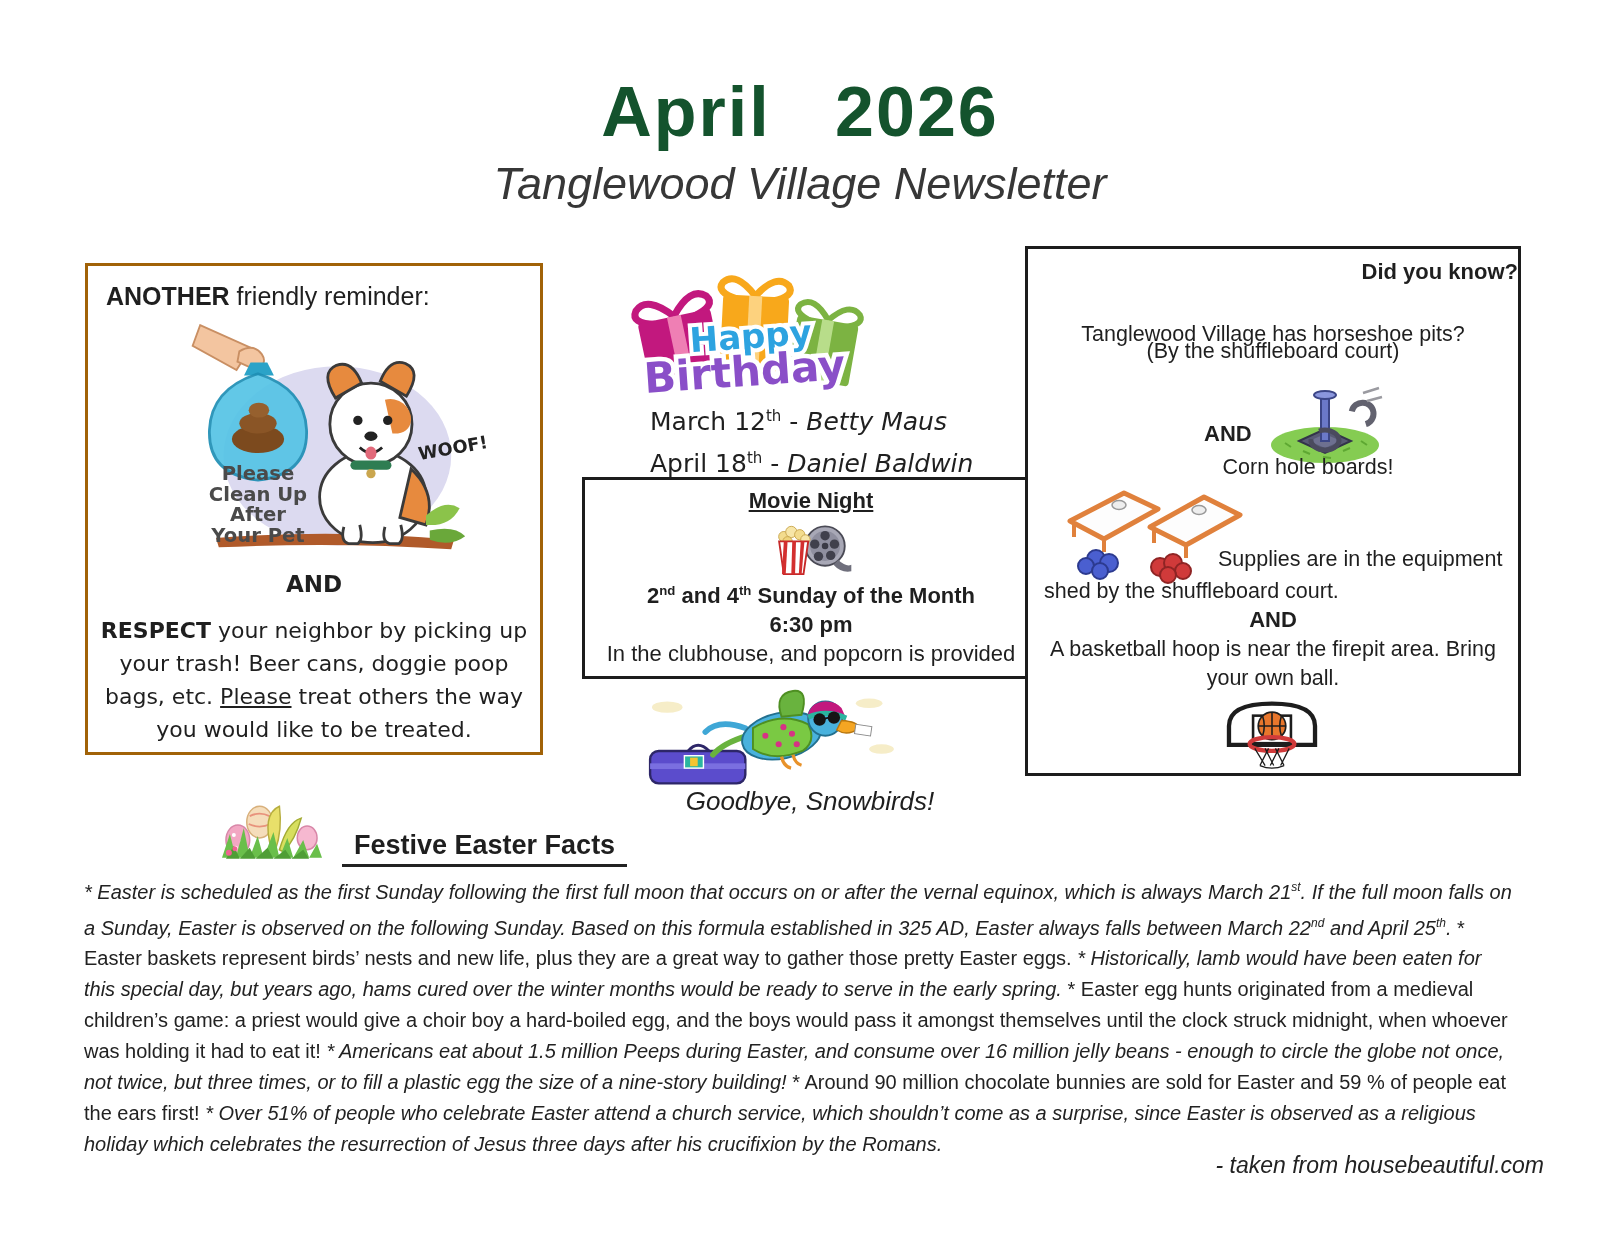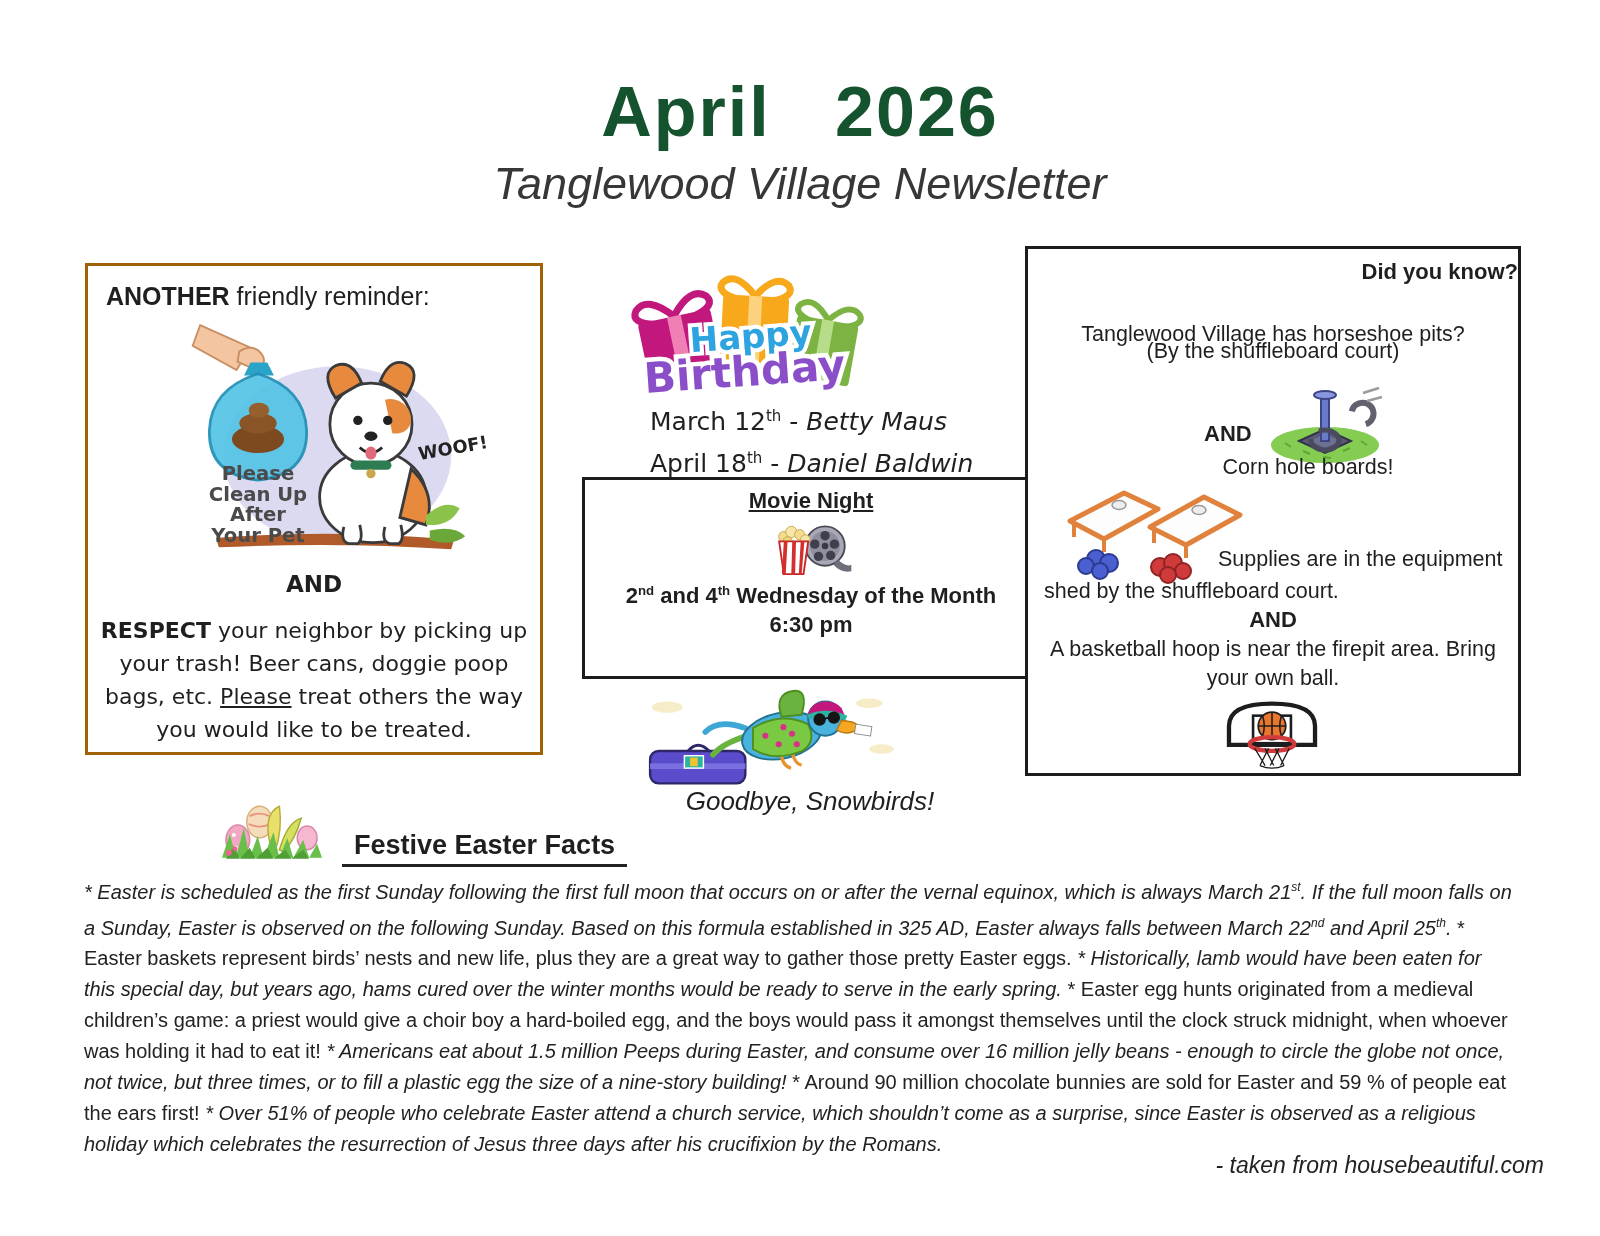--- a/index.html
+++ b/index.html
@@ -172,23 +172,24 @@
     <circle cx="24" cy="17" r="6" fill="#f7e6a8" stroke="#caa64e"></circle>
     <circle cx="33" cy="20" r="5.5" fill="#f3dc8e" stroke="#caa64e"></circle>
     <circle cx="39" cy="25" r="5" fill="#f7e6a8" stroke="#caa64e"></circle>
     <circle cx="20" cy="27" r="5" fill="#efd47c" stroke="#caa64e"></circle>
     <path d="M11,27 L42,27 L37,62 L16,62 Z" fill="#ffffff" stroke="#c62828" stroke-width="2"></path>
     <path d="M16,27 L20,27 L18,62 L14,62 Z" fill="#d32f2f"></path>
     <path d="M25,27 L29,27 L28,62 L24,62 Z" fill="#d32f2f"></path>
     <path d="M34,27 L38,27 L35,62 L32,62 Z" fill="#d32f2f"></path>
   </svg>
   <div class="movie-line bold">
-    <span>2</span><span class="sup">nd</span><span> and 4</span><span class="sup">th</span><span> Wednesday of the Month</span>
+    <span>2</span><span class="sup">nd</span><span> and 4</span><span class="sup">th</span><span> Sunday of the Month</span>
   </div>
   <div class="movie-line bold">6:30 pm</div>
+  <div class="movie-line">In the clubhouse, and popcorn is provided</div>
 </div>
 
 <svg class="abs parrot-clipart" width="280" height="100" viewBox="0 0 280 105" overflow="visible">
   <ellipse cx="30" cy="18" rx="16" ry="6" fill="#f6edc8"></ellipse>
   <ellipse cx="242" cy="14" rx="14" ry="5" fill="#f6edc8"></ellipse>
   <ellipse cx="255" cy="62" rx="13" ry="5" fill="#f6edc8"></ellipse>
   <rect x="12" y="64" width="100" height="34" rx="9" fill="#5b4ccc" stroke="#2d2668" stroke-width="2.5"></rect>
   <rect x="12" y="77" width="100" height="6" fill="#7a6fe0"></rect>
   <rect x="48" y="69" width="20" height="13" fill="#2bb5a0" stroke="#ffffff" stroke-width="1.5"></rect>
   <rect x="54" y="71" width="8" height="9" fill="#f4c430"></rect>

